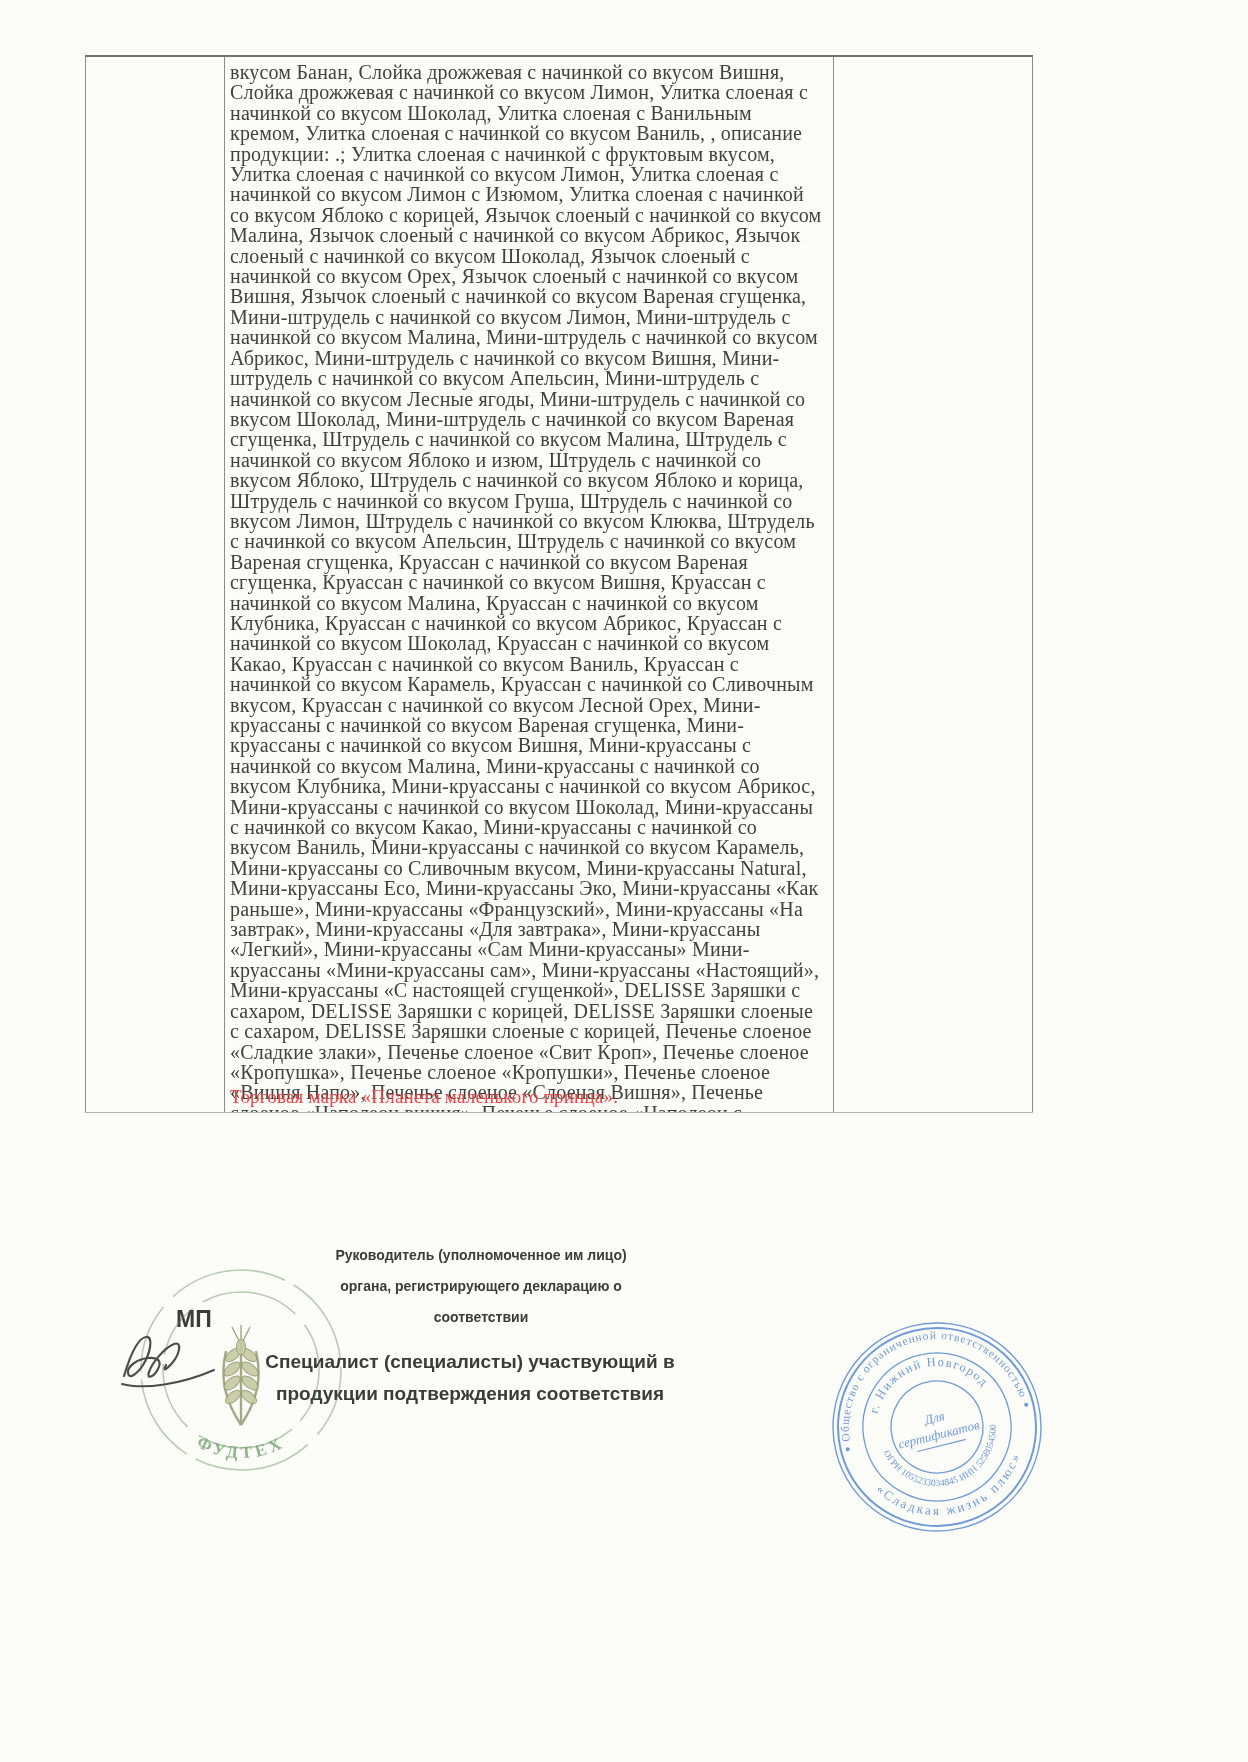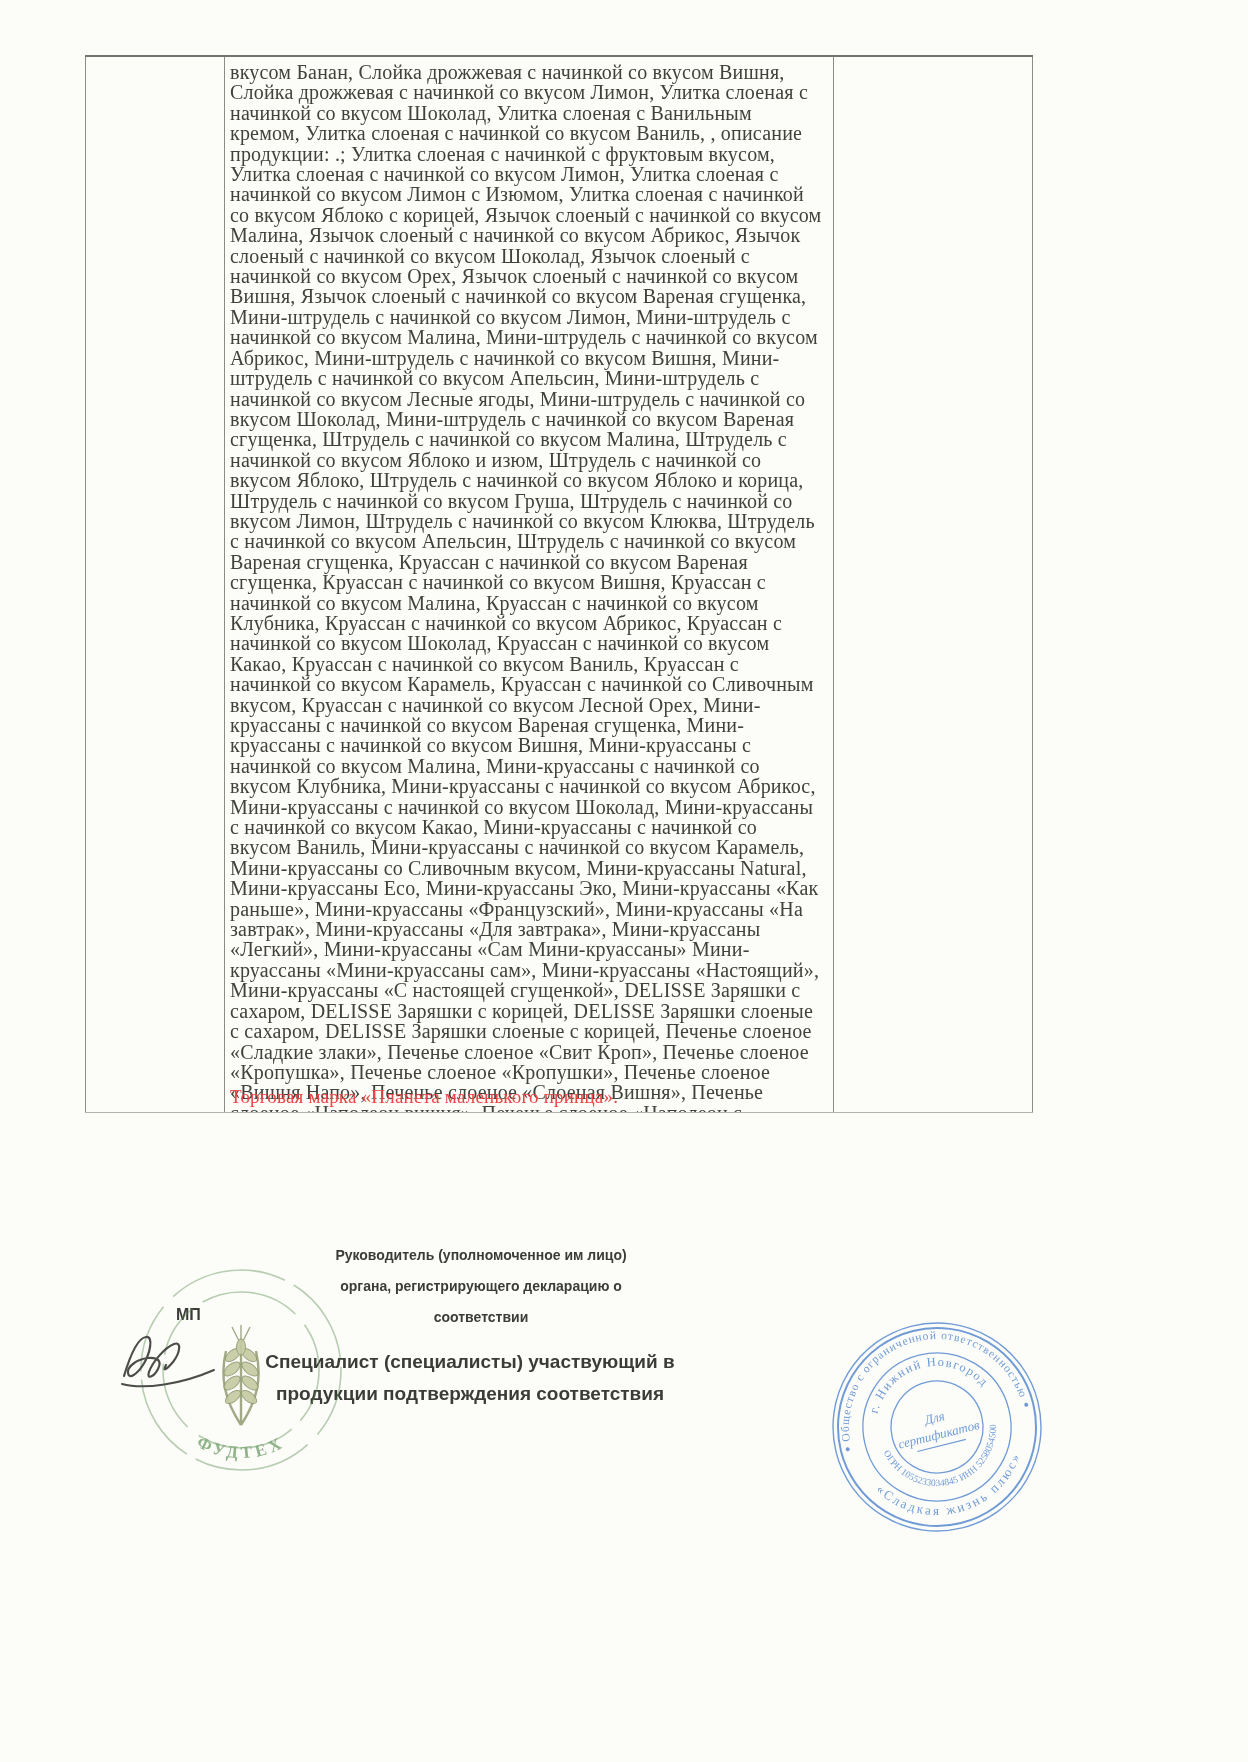--- a/index.html
+++ b/index.html
@@ -62,21 +62,21 @@
     color: #3b3b37;
     white-space: pre-line;
   }
   .sig-registrar {
     left: 266px; top: 1240px; width: 430px;
     text-align: center;
     font-size: 14px; line-height: 31px;
   }
   .sig-mp {
     left: 176px; top: 1306px;
-    font-size: 16px;
+    font-size: 23px;
   }
   .sig-specialist {
     left: 250px; top: 1346px; width: 440px;
     text-align: center;
     font-size: 19px; line-height: 32px;
   }
 
   
   .green-stamp {
     position: absolute; left: 126px; top: 1255px;

